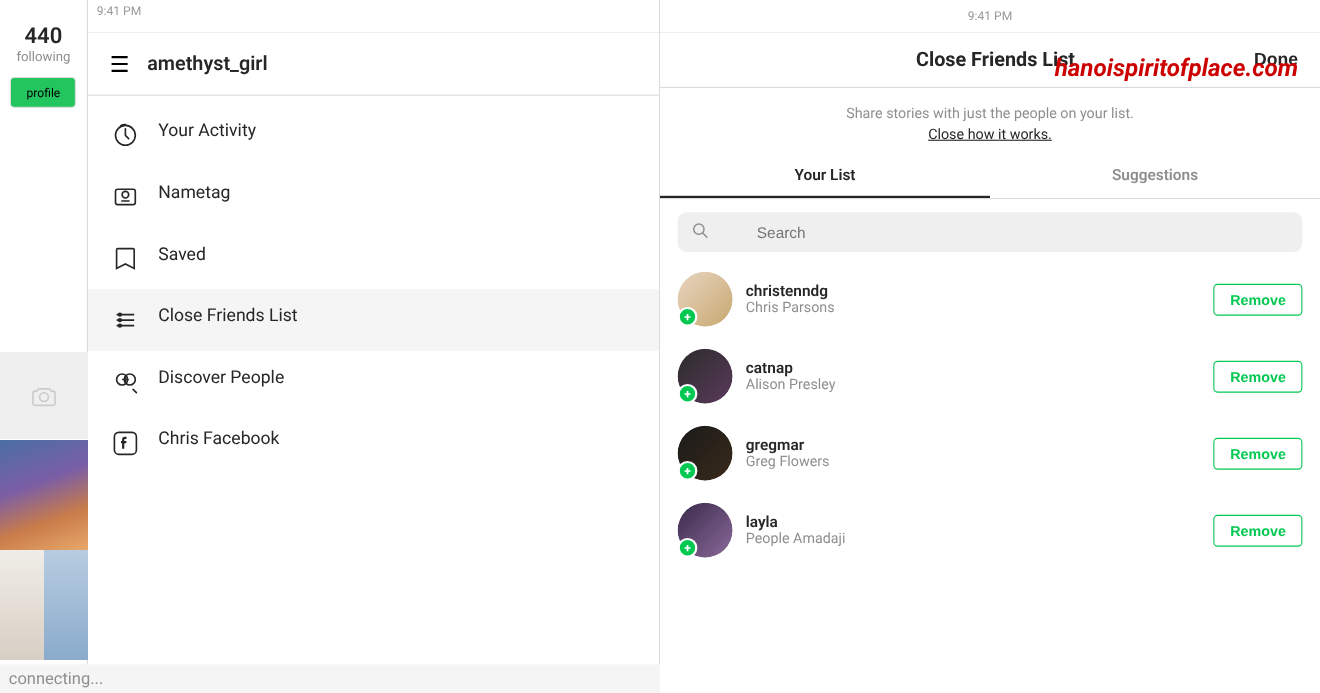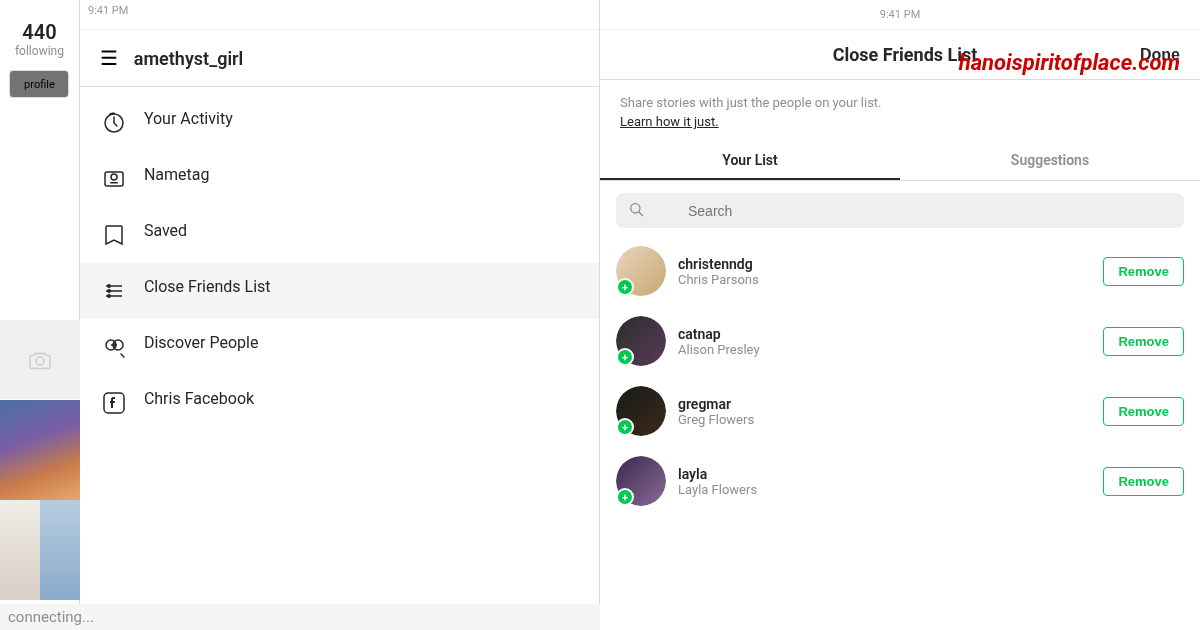--- a/index.html
+++ b/index.html
@@ -50,21 +50,21 @@
       color: #8e8e8e;
     }
 
     .profile-button {
       margin-top: 12px;
       width: 60px;
       height: 28px;
       border: 1px solid #dbdbdb;
       border-radius: 4px;
       font-size: 11px;
-      background: #737373;
+      background: #22c55e;
       cursor: pointer;
       display: flex;
       align-items: center;
       justify-content: center;
     }
 
     
     .menu-panel {
       width: 520px;
       background: #fff;
@@ -163,21 +163,21 @@
       right: 20px;
       font-size: 22px;
       font-weight: 700;
       color: #cc0000;
       font-style: italic;
       z-index: 10;
       pointer-events: none;
     }
 
     .subtitle-area {
-      text-align: left;
+      text-align: center;
       padding: 12px 20px 0;
     }
 
     .subtitle-text {
       font-size: 13px;
       color: #8e8e8e;
     }
 
     .learn-link {
       font-size: 13px;
@@ -498,21 +498,21 @@
     <div style="width:50px;"></div>
     <span class="panel-title">Close Friends List</span>
     <button class="done-btn">Done</button>
   </div>
 
   <div class="subtitle-area">
     <div>
       <span class="subtitle-text">Share stories with just the people on your list.</span>
     </div>
     <div>
-      <span class="learn-link">Learn how it just.</span>
+      <span class="learn-link">Close how it works.</span>
     </div>
   </div>
 
   <div class="tabs-row">
     <div class="tab active">Your List</div>
     <div class="tab">Suggestions</div>
   </div>
 
   <div class="search-bar">
     <span class="search-icon-svg">
@@ -570,19 +570,19 @@
 
     <div class="friend-item">
       <div class="avatar-wrap">
         <div class="avatar-circle">
           <div class="avatar-img-4"></div>
         </div>
         <div class="green-badge"></div>
       </div>
       <div class="friend-info">
         <div class="friend-username">layla</div>
-        <div class="friend-name">Layla Flowers</div>
+        <div class="friend-name">People Amadaji</div>
       </div>
       <button class="remove-btn">Remove</button>
     </div>
 
   </div>
 </div>
 
 </body></html>

